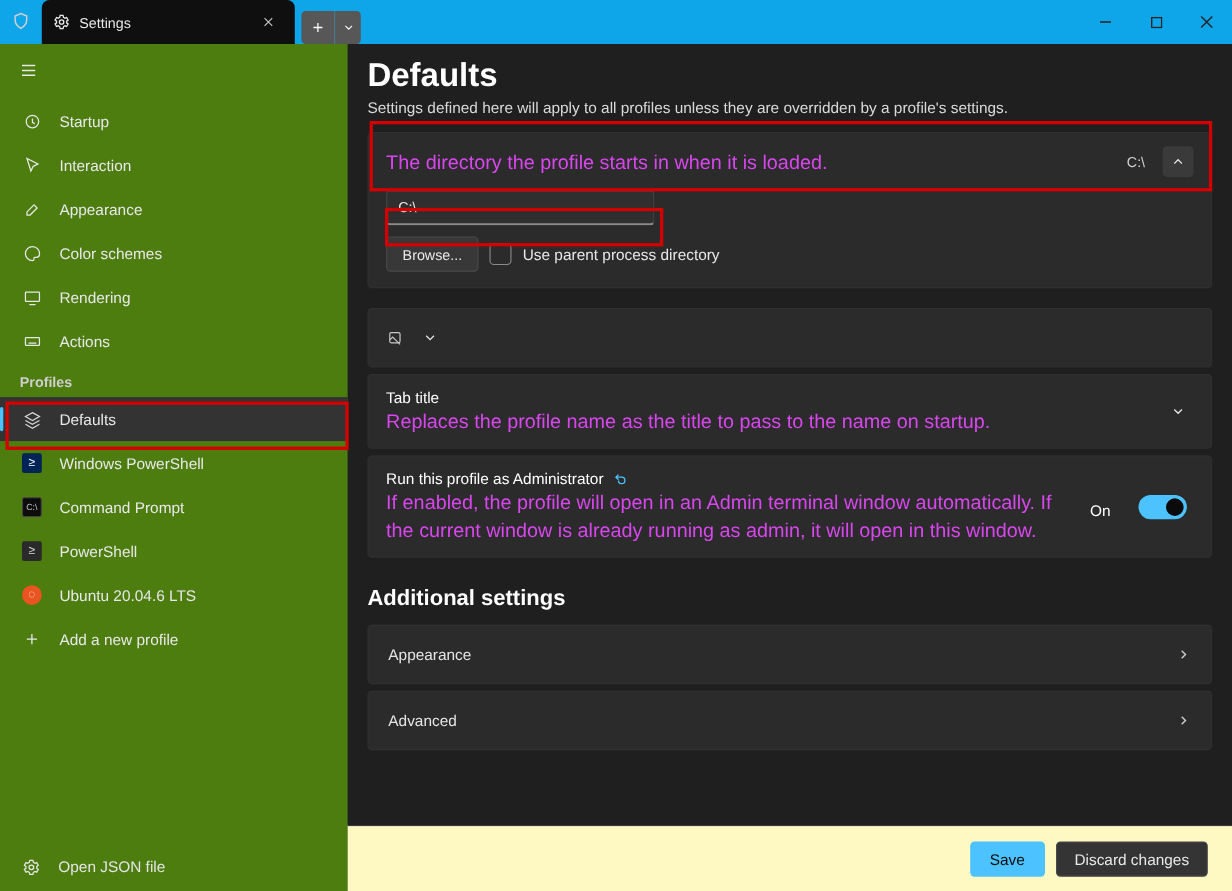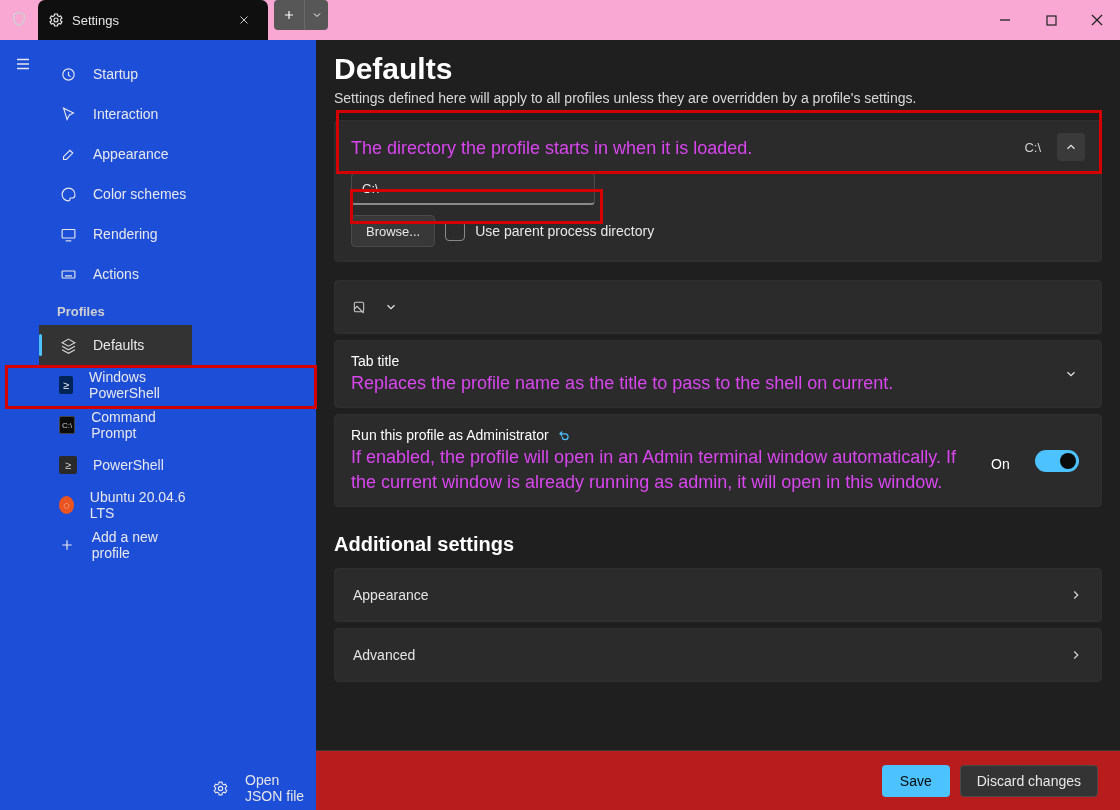--- a/index.html
+++ b/index.html
@@ -1,34 +1,34 @@
 <!DOCTYPE html>
 <html><head>
 <meta charset="utf-8">
 <style>
   * { box-sizing: border-box; margin: 0; padding: 0; font-family: "Segoe UI", sans-serif; }
   body { width: 1120px; height: 810px; background: #1f1f1f; color: #e5e5e5; overflow: hidden; position: relative; }
 
   
-  .titlebar { height: 40px; background: #f9a8d4; display: flex; align-items: flex-start; position: relative; }
+  .titlebar { height: 40px; background: #0ea5e9; display: flex; align-items: flex-end; position: relative; }
   .tab-active { height: 40px; background: #0f0f0f; display: flex; align-items: center; padding: 0 14px 0 10px; margin-left: 38px; border-top-left-radius: 7px; border-top-right-radius: 7px; gap: 8px; min-width: 230px;}
   .tab-icon { width: 16px; height: 16px; display:flex; align-items:center; justify-content:center; }
   .tab-title { font-size: 13px; flex:1; }
   .tab-close { width:16px; text-align:center; color:#ccc; cursor:pointer;}
   .titlebar-shield { position:absolute; left:10px; top:10px; width:18px; height:18px; }
   .newtab-group { display:flex; align-items:center; margin-left:6px; }
   .newtab-btn { width:30px; height:30px; background:#575757; border-radius:4px 0 0 4px; display:flex; align-items:center; justify-content:center; color:#fff; cursor:pointer;}
   .newtab-drop { width:24px; height:30px; background:#575757; border-left:1px solid #6a6a6a; border-radius:0 4px 4px 0; display:flex; align-items:center; justify-content:center; color:#fff; cursor:pointer;}
   .win-controls { position:absolute; right:0; top:0; display:flex; height:40px; }
   .win-btn { width:46px; display:flex; align-items:center; justify-content:center; color:#222; cursor:pointer;}
   .win-btn svg { stroke:#222; }
 
   
   .app-body { display:flex; height: calc(100% - 40px); background:#1f1f1f; }
-  .sidebar { width: 316px; background:#1d4ed8; padding-top:6px; display:flex; }
+  .sidebar { width: 316px; background:#4d7c0f; padding-top:6px; display:flex; flex-direction:column; }
   .hamburger { width:40px; height:36px; display:flex; align-items:center; justify-content:center; margin-left:6px; cursor:pointer; }
   .nav-list { margin-top:8px; }
   .nav-item { height:40px; display:flex; align-items:center; gap:16px; padding-left:20px; font-size:14px; color:#e8e8e8; cursor:pointer; }
   .nav-item .ico { width:18px; height:18px; display:flex; align-items:center; justify-content:center; color:#e8e8e8;}
   .section-label { font-size:13px; color:#cfcfcf; padding:10px 0 6px 18px; font-weight:600;}
   .nav-item.selected { background:#333333; position:relative;}
   .nav-item.selected::before { content:""; position:absolute; left:0; top:9px; bottom:9px; width:3px; background:#4cc2ff; border-radius:2px; }
   .profile-icon { width:18px; height:18px; border-radius:2px; display:flex; align-items:center; justify-content:center; font-size:11px;}
   .ps-blue { background:#012456; color:#fff;}
   .cmd-black { background:#0c0c0c; border:1px solid #444;}
@@ -73,21 +73,21 @@
   .link-card .lbl { flex:1; font-size:14px;}
   .link-card .arrow { color:#cfcfcf;}
 
   
   .hl { position:absolute; border:3px solid #d40000; pointer-events:none; z-index:50;}
   .hl1 { left:5px; top:365px; width:312px; height:44px;}
   .hl2 { left:336px; top:110px; width:766px; height:64px;}
   .hl3 { left:350px; top:189px; width:253px; height:35px;}
 
   
-  .footer-bar { position:absolute; bottom:0; left:316px; right:0; height:60px; border-top:1px solid #3a3a3a; display:flex; align-items:center; justify-content:flex-end; gap:10px; padding-right:22px; background:#b91c1c;}
+  .footer-bar { position:absolute; bottom:0; left:316px; right:0; height:60px; border-top:1px solid #3a3a3a; display:flex; align-items:center; justify-content:flex-end; gap:10px; padding-right:22px; background:#fef9c3;}
   .save-btn { height:32px; padding:0 18px; background:#4cc2ff; color:#0b0b0b; border:none; border-radius:4px; font-size:14px; font-weight:500; cursor:pointer;}
   .discard-btn { height:32px; padding:0 16px; background:#343434; color:#e8e8e8; border:1px solid #4a4a4a; border-radius:4px; font-size:14px; cursor:pointer;}
 
   svg { display:block; }
 </style>
 </head>
 <body>
 
 <div class="titlebar">
   <span class="titlebar-shield">
@@ -290,21 +290,21 @@
               <path d="M6 9l6 6 6-6"></path>
             </svg>
         </span>
       </div>
     </div>
 
     <div class="card">
       <div class="card-head">
         <div class="txt">
           <div class="card-title">Tab title</div>
-          <div class="card-desc">Replaces the profile name as the title to pass to the shell on current.</div>
+          <div class="card-desc">Replaces the profile name as the title to pass to the name on startup.</div>
         </div>
         <span class="chev">
           <svg viewBox="0 0 24 24" width="14" height="14" stroke="#e8e8e8" stroke-width="2" fill="none">
               <path d="M6 9l6 6 6-6"></path>
             </svg>
         </span>
       </div>
     </div>
 
     <div class="card">

